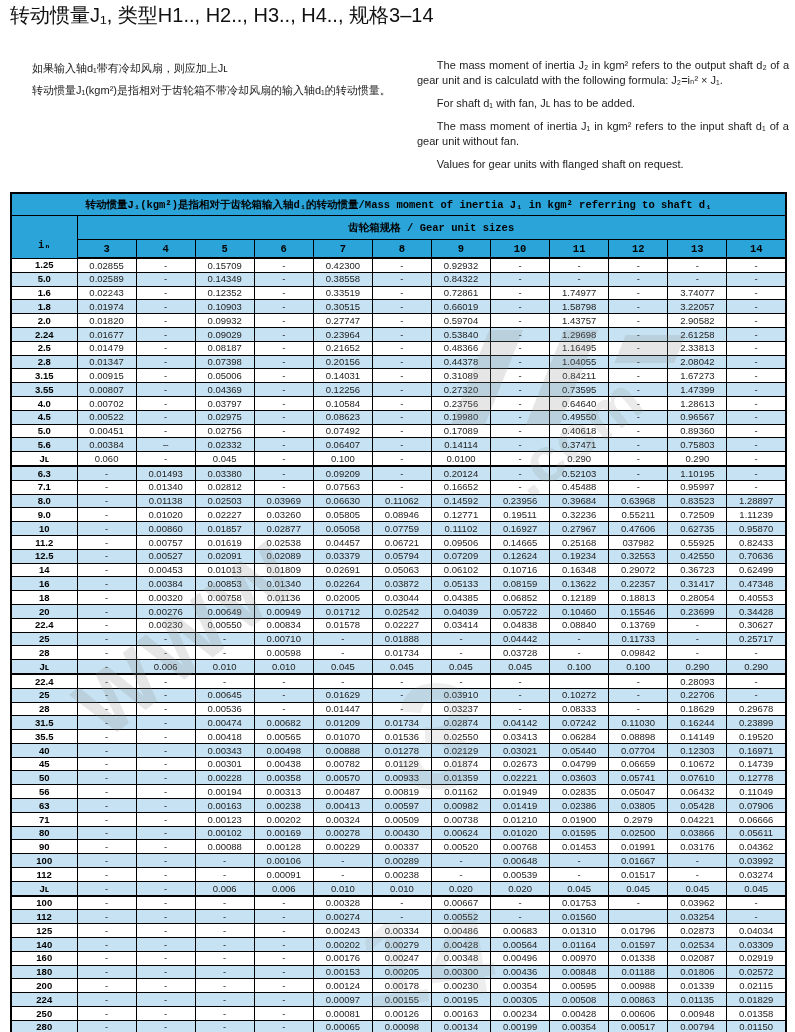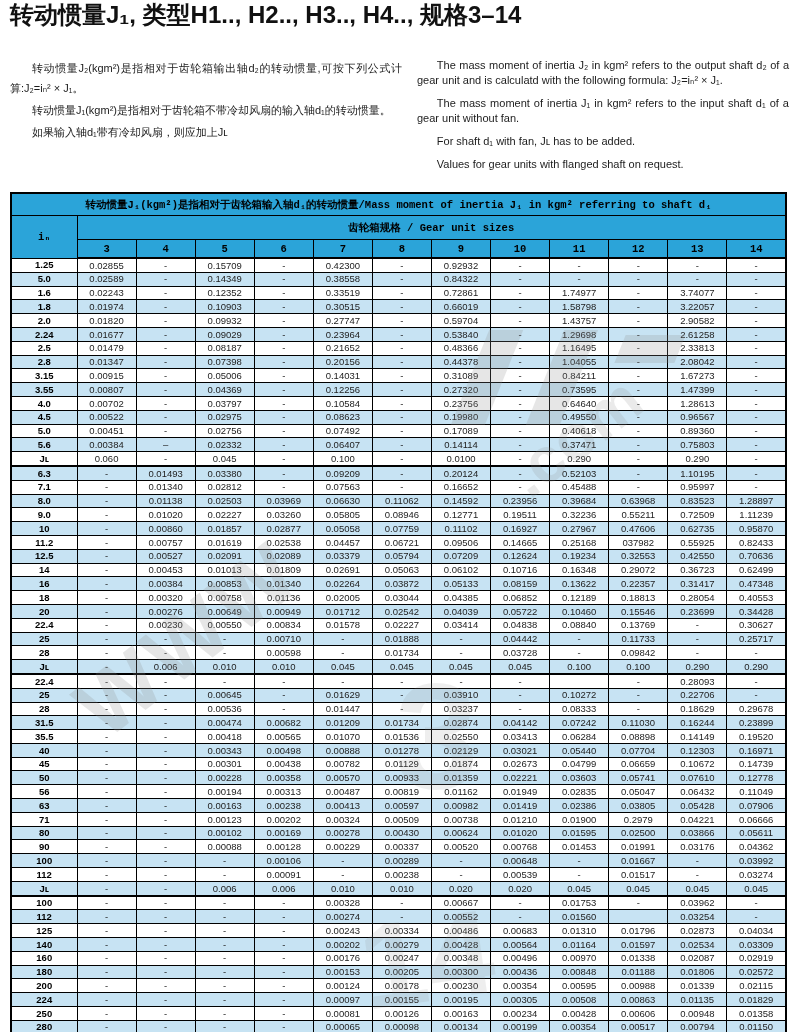--- a/index.html
+++ b/index.html
@@ -8,35 +8,35 @@
     --border:#000000;
     --watermark-gray:#8f8f8f;
   }
   html,body{margin:0;padding:0;}
   body{
     width:795px;height:1032px;position:relative;background:#ffffff;
     font-family:"Liberation Sans","DejaVu Sans",sans-serif;color:#111;
     overflow:hidden;
   }
   .titles{position:absolute;left:10px;top:3px;}
-  .title-cn{font-size:24px;font-weight:700;margin:0;line-height:24px;}
+  .title-cn{font-size:20px;font-weight:400;margin:0;line-height:24px;}
   .title-en{font-size:18px;font-weight:700;margin:0;line-height:24px;}
   .intro-col{position:absolute;top:58px;}
   .intro-cn{left:10px;width:392px;font-size:11px;line-height:20px;color:#1c1c1c;}
   .intro-en{left:417px;width:372px;font-size:11px;line-height:15px;color:#1c1c1c;}
   .intro-cn p{margin:0 0 2px;text-indent:2em;text-align:justify;}
   .intro-en p{margin:0 0 8px;text-indent:1.8em;text-align:justify;}
   .table-wrap{position:absolute;left:10px;top:192px;width:777px;}
   table{border-collapse:collapse;table-layout:fixed;width:777px;border:2px solid var(--border);}
   th,td{border:1px solid var(--border);padding:0;text-align:center;white-space:nowrap;overflow:hidden;}
   thead th{background:var(--header-blue);font-weight:700;color:#000;font-family:Liberation Mono, monospace;}
   tr.caption-row th{height:21px;font-size:10.5px;}
   tr.sizes-label-row th{height:23px;font-size:10.5px;}
   tr.numbers-row th{height:17px;font-size:10.5px;border-bottom:2px solid var(--border);}
-  th.ratio-header{vertical-align:bottom;font-size:11px;padding-bottom:15px;}
+  th.ratio-header{vertical-align:bottom;font-size:11px;padding-bottom:7px;}
   tbody td{height:12.8px;font-size:9.5px;line-height:1;color:#222;}
   tbody td.label{font-weight:700;font-size:9.5px;color:#000;margin-left:20px;}
   tbody tr:nth-child(even){background:var(--row-blue);}
   tbody tr.section-end td{border-bottom:2px solid var(--border);}
   .watermark{position:absolute;color:var(--watermark-gray);pointer-events:none;z-index:5;font-weight:700;}
   .wm-www{left:60px;top:590px;font-size:86px;opacity:.22;transform:rotate(-38deg);letter-spacing:4px;}
   .wm-com{left:500px;top:400px;font-size:64px;opacity:.18;transform:rotate(-38deg);}
   .wm-3{left:395px;top:650px;font-size:150px;opacity:.14;}
   .wm-14{left:360px;top:890px;font-size:120px;opacity:.14;transform:rotate(-8deg);}
   .wm-bar{position:absolute;background:var(--watermark-gray);opacity:.22;pointer-events:none;z-index:5;transform:skewX(-22deg);}
@@ -45,29 +45,28 @@
   .wm-bar3{left:620px;top:335px;width:60px;height:28px;}
 </style>
 </head>
 <body>
 
 <div class="titles">
   <p class="title-cn">转动惯量J₁, 类型H1.., H2.., H3.., H4.., 规格3–14</p>
 </div>
 
 <div class="intro-col intro-cn">
-  <p>转动惯量J₂(kgm²)是指相对于齿轮箱输出轴d₂的转动惯量,可按下列公式计算:J₂=iₙ² × J₁。</p>
+  <p>如果输入轴d₁带有冷却风扇，则应加上Jʟ</p>
   <p>转动惯量J₁(kgm²)是指相对于齿轮箱不带冷却风扇的输入轴d₁的转动惯量。</p>
-  <p>如果输入轴d₁带有冷却风扇，则应加上Jʟ</p>
 </div>
 
 <div class="intro-col intro-en">
   <p>The mass moment of inertia J₂ in kgm² refers to the output shaft d₂ of a gear unit and is calculatd with the following formula: J₂=iₙ² × J₁.</p>
+  <p>For shaft d₁ with fan, Jʟ has to be added.</p>
   <p>The mass moment of inertia J₁ in kgm² refers to the input shaft d₁ of a gear unit without fan.</p>
-  <p>For shaft d₁ with fan, Jʟ has to be added.</p>
   <p>Values for gear units with flanged shaft on request.</p>
 </div>
 
 <div class="table-wrap">
   <table>
     <colgroup>
       <col style="width:66px">
       <col span="12">
     </colgroup>
     <thead>

